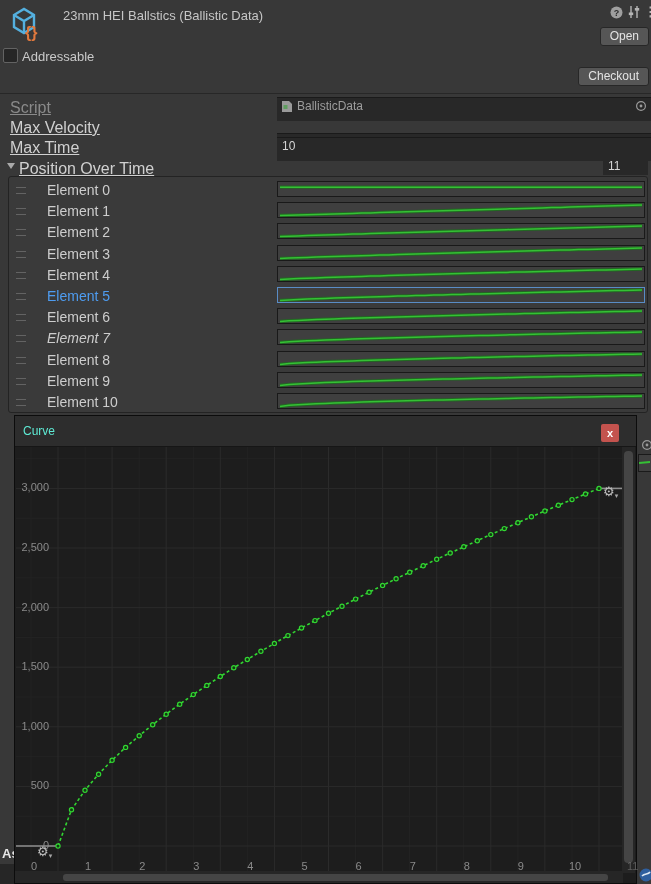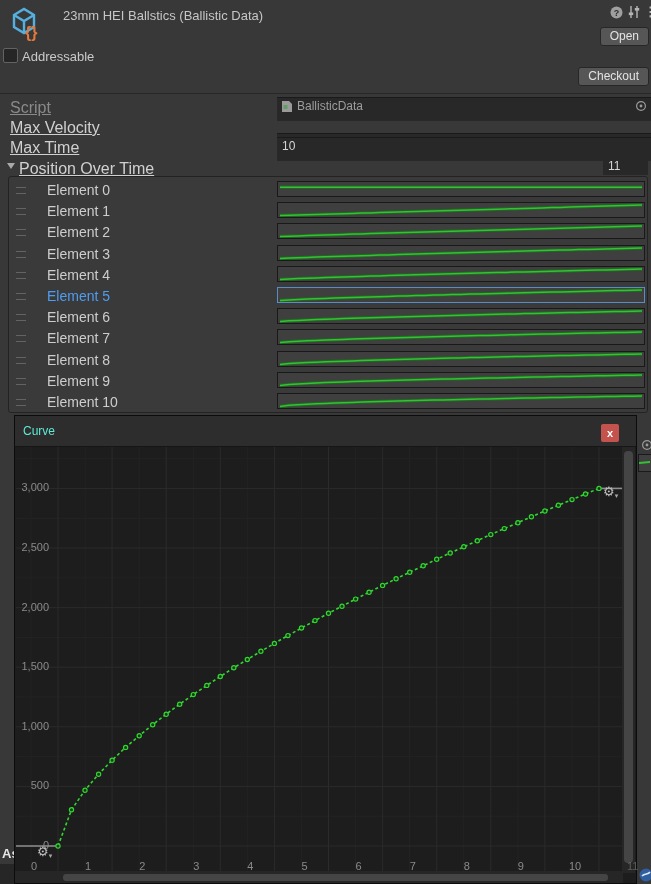--- a/index.html
+++ b/index.html
@@ -188,21 +188,21 @@
       <div class="el-row" style="top: 308px;">
         <span class="el-handle"></span>
         <span class="el-label">Element 6</span>
         <div class="el-curve">
           <svg class="icons-svg" width="100%" height="100%" viewBox="0 0 366 14" preserveAspectRatio="none">
     <path d="M2.0 12.5 L11.1 11.8 L20.1 11.4 L29.1 11.0 L38.2 10.6 L47.3 10.2 L56.3 9.9 L65.3 9.6 L74.4 9.3 L83.5 9.0 L92.5 8.7 L101.6 8.5 L110.6 8.2 L119.7 7.9 L128.7 7.7 L137.8 7.4 L146.8 7.2 L155.8 6.9 L164.9 6.7 L173.9 6.4 L183.0 6.2 L192.1 6.0 L201.1 5.8 L210.1 5.5 L219.2 5.3 L228.3 5.1 L237.3 4.9 L246.4 4.6 L255.4 4.4 L264.4 4.2 L273.5 4.0 L282.6 3.8 L291.6 3.6 L300.6 3.4 L309.7 3.2 L318.8 3.0 L327.8 2.8 L336.9 2.6 L345.9 2.4 L354.9 2.2 L364.0 2.0" fill="none" stroke="#1d6f1d" stroke-width="3.4" opacity="0.85"></path>
     <path d="M2.0 12.5 L11.1 11.8 L20.1 11.4 L29.1 11.0 L38.2 10.6 L47.3 10.2 L56.3 9.9 L65.3 9.6 L74.4 9.3 L83.5 9.0 L92.5 8.7 L101.6 8.5 L110.6 8.2 L119.7 7.9 L128.7 7.7 L137.8 7.4 L146.8 7.2 L155.8 6.9 L164.9 6.7 L173.9 6.4 L183.0 6.2 L192.1 6.0 L201.1 5.8 L210.1 5.5 L219.2 5.3 L228.3 5.1 L237.3 4.9 L246.4 4.6 L255.4 4.4 L264.4 4.2 L273.5 4.0 L282.6 3.8 L291.6 3.6 L300.6 3.4 L309.7 3.2 L318.8 3.0 L327.8 2.8 L336.9 2.6 L345.9 2.4 L354.9 2.2 L364.0 2.0" fill="none" stroke="#35c135" stroke-width="1.5"></path>
           </svg>
         </div>
       </div>
-      <div class="el-row" style="top: 329px;">
+      <div class="el-row" style="top: 329px; font-style: italic;">
         <span class="el-handle"></span>
         <span class="el-label">Element 7</span>
         <div class="el-curve">
           <svg class="icons-svg" width="100%" height="100%" viewBox="0 0 366 14" preserveAspectRatio="none">
     <path d="M2.0 12.5 L11.1 11.7 L20.1 11.2 L29.1 10.8 L38.2 10.4 L47.3 10.1 L56.3 9.7 L65.3 9.4 L74.4 9.1 L83.5 8.8 L92.5 8.5 L101.6 8.2 L110.6 8.0 L119.7 7.7 L128.7 7.5 L137.8 7.2 L146.8 7.0 L155.8 6.7 L164.9 6.5 L173.9 6.3 L183.0 6.0 L192.1 5.8 L201.1 5.6 L210.1 5.4 L219.2 5.2 L228.3 4.9 L237.3 4.7 L246.4 4.5 L255.4 4.3 L264.4 4.1 L273.5 3.9 L282.6 3.7 L291.6 3.5 L300.6 3.3 L309.7 3.1 L318.8 2.9 L327.8 2.7 L336.9 2.6 L345.9 2.4 L354.9 2.2 L364.0 2.0" fill="none" stroke="#1d6f1d" stroke-width="3.4" opacity="0.85"></path>
     <path d="M2.0 12.5 L11.1 11.7 L20.1 11.2 L29.1 10.8 L38.2 10.4 L47.3 10.1 L56.3 9.7 L65.3 9.4 L74.4 9.1 L83.5 8.8 L92.5 8.5 L101.6 8.2 L110.6 8.0 L119.7 7.7 L128.7 7.5 L137.8 7.2 L146.8 7.0 L155.8 6.7 L164.9 6.5 L173.9 6.3 L183.0 6.0 L192.1 5.8 L201.1 5.6 L210.1 5.4 L219.2 5.2 L228.3 4.9 L237.3 4.7 L246.4 4.5 L255.4 4.3 L264.4 4.1 L273.5 3.9 L282.6 3.7 L291.6 3.5 L300.6 3.3 L309.7 3.1 L318.8 2.9 L327.8 2.7 L336.9 2.6 L345.9 2.4 L354.9 2.2 L364.0 2.0" fill="none" stroke="#35c135" stroke-width="1.5"></path>
           </svg>
         </div>
       </div>
       <div class="el-row" style="top: 351px; text-decoration: underline;">

